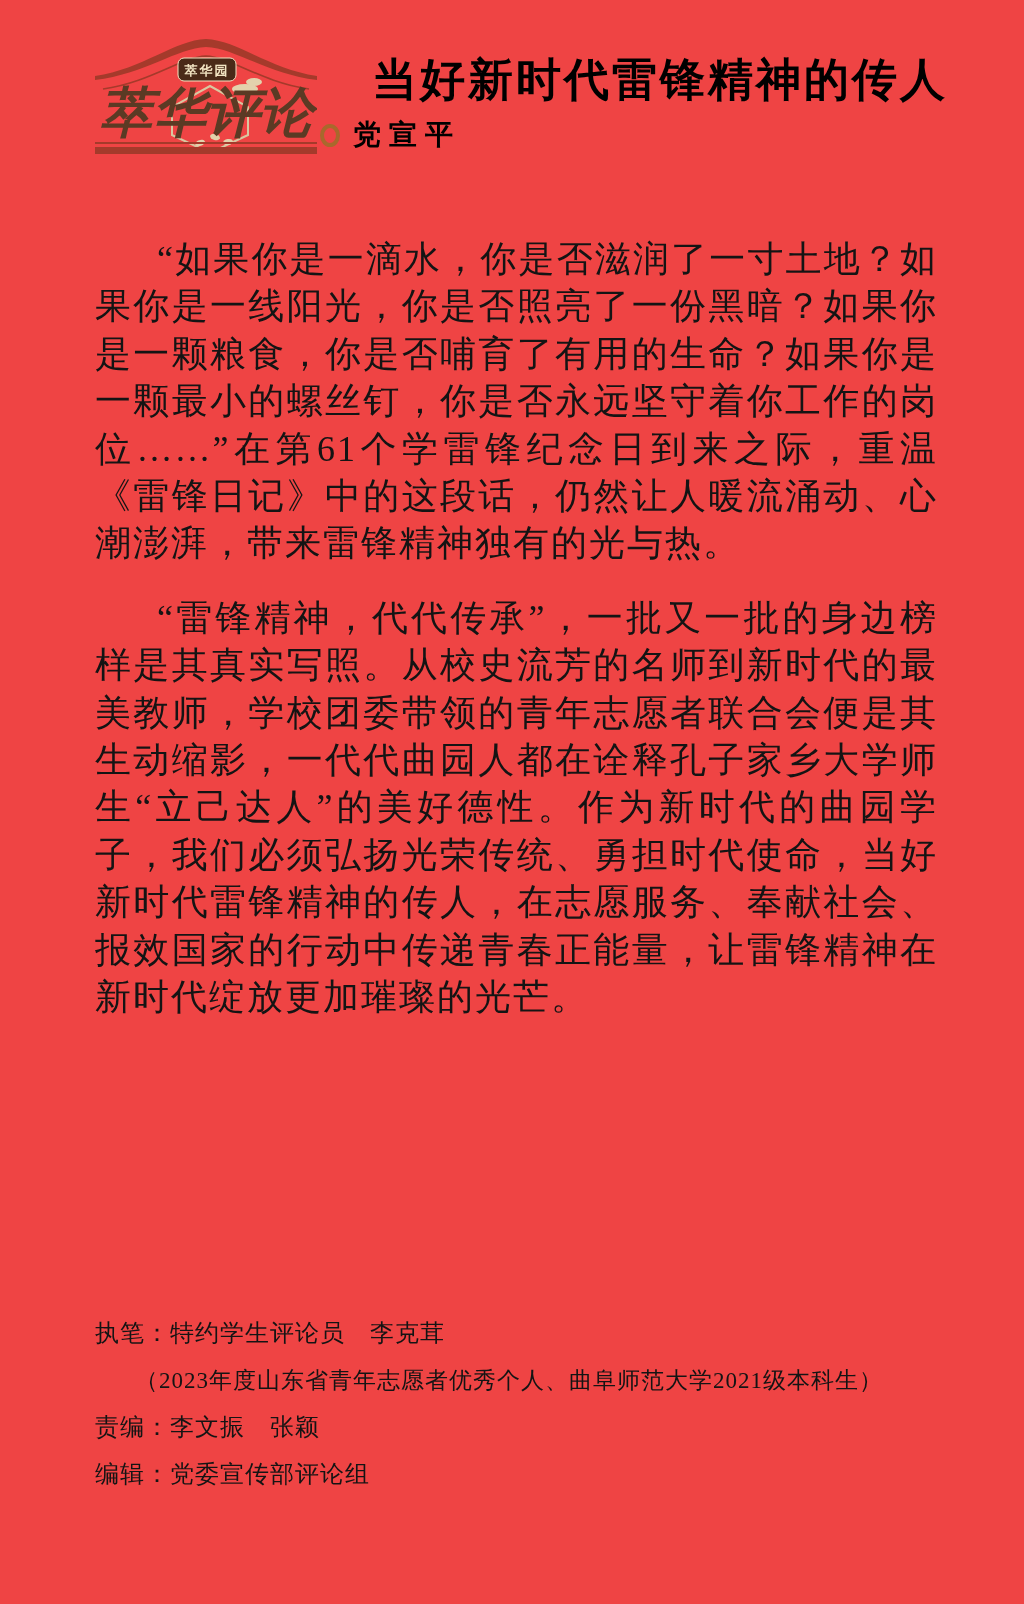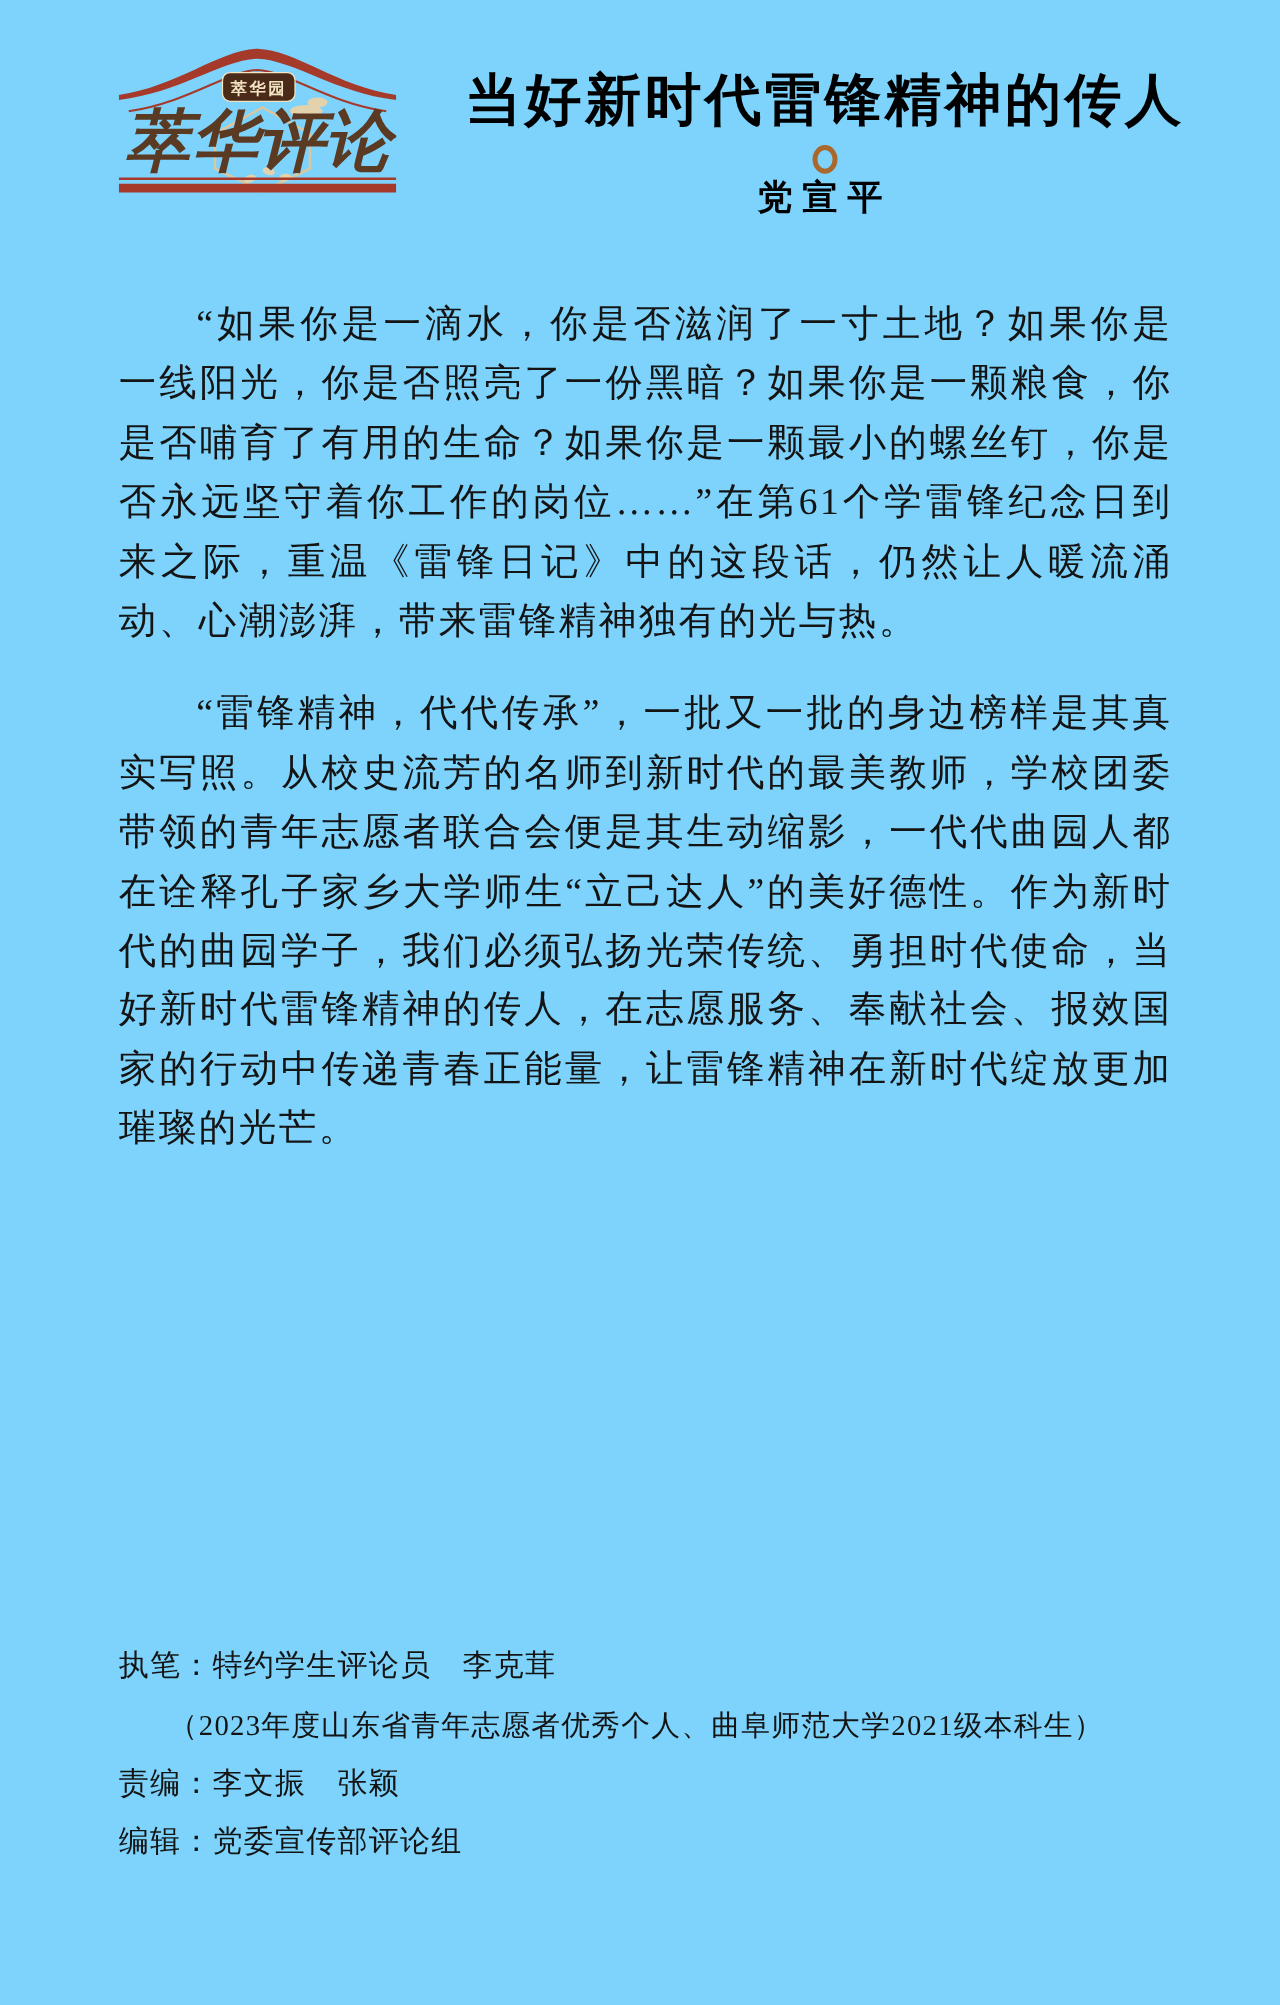--- a/index.html
+++ b/index.html
@@ -9,21 +9,21 @@
     --badge-text:#F2E4C2;
     --hexagon-line:#D9C7A0;
     --cloud:#E3D2AC;
     --ring:#A9682C;
     --text:#141414;
   }
   html,body{margin:0;padding:0;background:#ffffff;}
   .page{
     position:relative;
     width:1024px;height:1604px;
-    background:#7dd3fc;
+    background:#ef4444;
     font-family:"Liberation Serif", serif;
     color:var(--text);
     overflow:hidden;
   }
 
   
   .logo{position:absolute;left:95px;top:36px;width:222px;height:122px;}
   .logo svg{display:block;width:100%;height:100%;}
   .arch{fill:var(--accent-red);}
   .arch-thin{stroke:var(--accent-red);stroke-width:1.6;fill:none;}
@@ -37,29 +37,29 @@
   .rule-thin{fill:var(--accent-red);}
   .rule-thick{fill:var(--accent-red);}
 
   
   .header-right{position:absolute;left:320px;top:54px;width:680px;text-align:center;}
   .page-title{
     font-family:"Liberation Sans", sans-serif;
     font-weight:700;font-size:45px;line-height:52px;
     letter-spacing:3px;color:#000;white-space:nowrap;
   }
-  .byline{margin-top:10px;display:flex;justify-content:space-between;align-items:center;flex-direction:column;}
+  .byline{margin-top:10px;display:flex;justify-content:flex-start;align-items:center;gap:13px;}
   .ring{width:12px;height:15px;border:4px solid var(--ring);border-radius:50%;box-sizing:content-box;}
   .byline-name{font-size:28px;font-weight:bold;letter-spacing:8px;color:#000;}
 
   
   .article{position:absolute;left:95px;top:236px;width:843px;}
   .article p{
     margin:0 0 27px 0;
-    font-size:30px;line-height:47.4px;letter-spacing:2px;
+    font-size:36px;line-height:47.4px;letter-spacing:2px;
     text-align:justify;text-indent:62px;color:var(--text);
   }
 
   
   .footer{position:absolute;left:95px;top:1310px;width:890px;}
   .footer .credit-line{
     font-size:24px;line-height:47px;letter-spacing:1px;color:var(--text);
     white-space:nowrap;
   }
   .footer .credit-line.paren{padding-left:40px;font-size:23px;}

